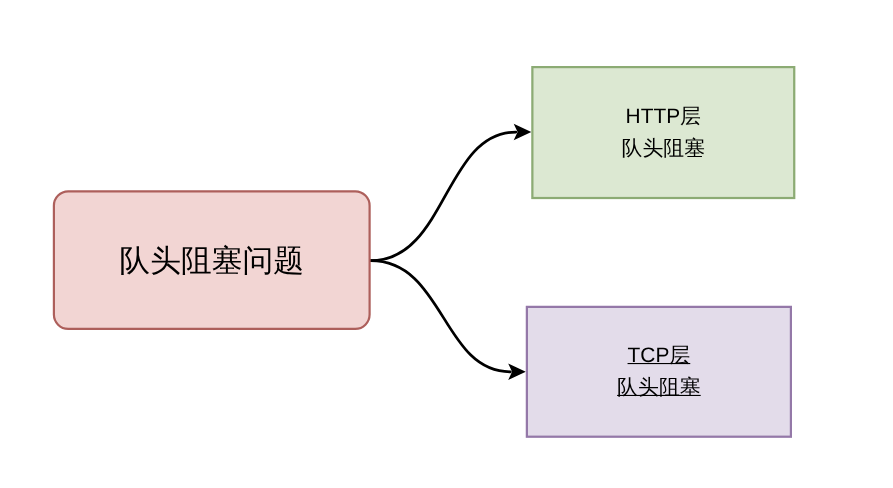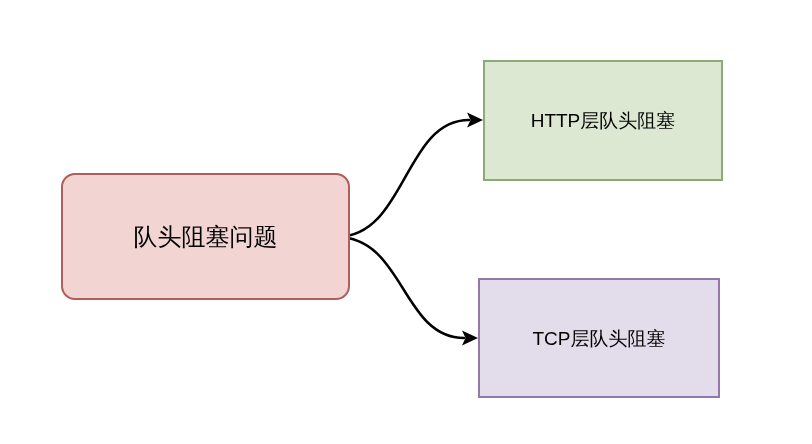--- a/index.html
+++ b/index.html
@@ -21,34 +21,34 @@
     left: 0;
     top: 0;
     width: 812px;
     height: 444px;
     pointer-events: none;
   }
   .node {
     position: absolute;
     box-sizing: border-box;
     display: flex;
-    flex-direction: row;
+    flex-direction: column;
     align-items: center;
     justify-content: center;
     text-align: center;
   }
   .node-root {
-    left: 61px;
+    left: 48px;
     top: 173px;
     width: 289px;
     height: 127px;
     border: 2.5px solid #ad5f5b;
     border-radius: 14px;
     background: #f2d5d3;
-    font-size: 24px;
+    font-size: 28px;
     line-height: 40px;
   }
   .node-http {
     left: 483px;
     top: 60px;
     width: 240px;
     height: 121px;
     border: 2px solid #8cab74;
     background: #dce8d2;
     font-size: 19px;
@@ -56,20 +56,21 @@
   }
   .node-tcp {
     left: 478px;
     top: 278px;
     width: 242px;
     height: 120px;
     border: 2px solid #9478a8;
     background: #e3dcea;
     font-size: 19px;
     line-height: 29px;
+    text-decoration: underline;
   }
   .node .line {
     white-space: nowrap;
   }
 </style>
 </head>
 <body>
 
 <div class="canvas">
 

